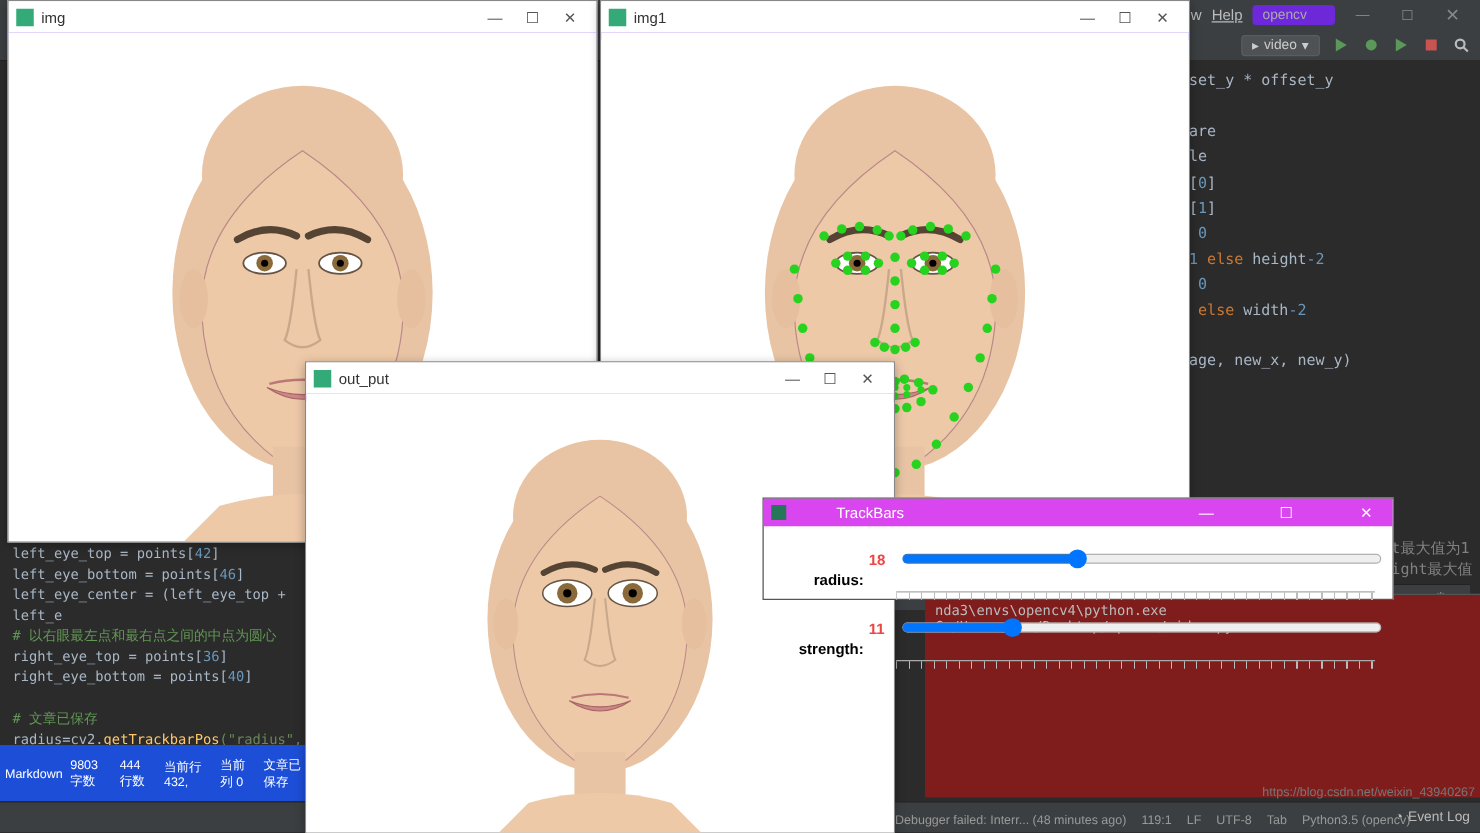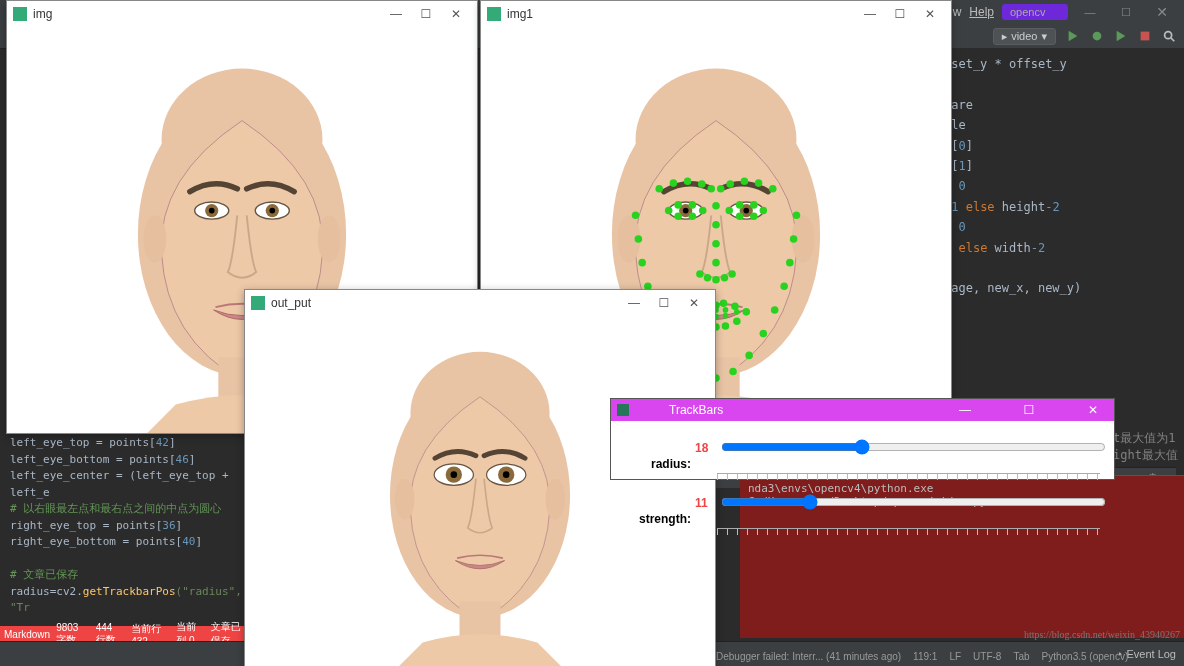--- a/index.html
+++ b/index.html
@@ -14,21 +14,21 @@
   .ide-toolbar .tb-icon{width:14px;height:14px;}
   .code-area{position:absolute;top:48px;right:0;width:230px;bottom:180px;background:#2b2b2b;color:#a9b7c6;font-family:Consolas,monospace;font-size:12px;padding:6px 10px;line-height:1.7;overflow:hidden;} .code-area .num{color:#6897bb;} .code-area .kw{color:#cc7832;}
   .left-code{position:absolute;left:10px;top:435px;width:230px;background:#2b2b2b;color:#a9b7c6;font-family:Consolas,monospace;font-size:11px;line-height:1.5;}
   .left-code .fn{color:#ffc66d;} .left-code .str{color:#6a8759;} .left-code .num{color:#6897bb;} .left-code .com{color:#808080;}
   .terminal-area{position:absolute;left:716px;right:0;bottom:28px;height:150px;background:#7f1d1d;color:#bbb;font-family:Consolas,monospace;font-size:11px;padding:6px 8px;border-top:1px solid #555;margin-left:24px;}
   .run-tab{position:absolute;left:716px;right:8px;bottom:178px;height:20px;background:#3c3f41;display:flex;align-items:center;padding:0 8px;font-size:11px;color:#bbb;border-top:1px solid #222;}
   .gear-row{position:absolute;right:6px;bottom:178px;height:20px;display:flex;align-items:center;gap:8px;color:#888;font-size:12px;}
   .ide-status{position:absolute;left:0;right:0;bottom:0;height:24px;background:#3c3f41;display:flex;align-items:center;font-size:11px;color:#bbb;padding:0 8px;gap:18px;border-top:1px solid #222;}
   .ide-status .fill{flex:1;}
   .ide-status .panelbtn{display:flex;align-items:center;gap:4px;}
-  .md-status{position:absolute;left:0;bottom:24px;width:244px;height:16px;background:#ef4444;color:#fff;font-size:10px;display:flex;align-items:center;padding:0 4px;gap:6px;}
+  .md-status{position:absolute;left:0;bottom:24px;width:244px;height:16px;background:#1d4ed8;color:#fff;font-size:10px;display:flex;align-items:center;padding:15px 4px;gap:6px;}
 
   
   .win{position:absolute;background:#fff;border:1px solid #888;box-shadow:0 2px 8px rgba(0,0,0,.3);}
   .win .titlebar{height:25px;background:#fff;display:flex;align-items:center;padding:0 6px;font-size:12px;color:#333;border-bottom:6px solid #8b5cf6;}
   .win .titlebar .icon{width:14px;height:14px;margin-right:6px;background:#3a7;}
   .win .titlebar .spacer{flex:1;}
   .win .titlebar .ctl{width:30px;text-align:center;color:#555;font-size:12px;cursor:default;}
   .win .content{position:absolute;top:25px;left:0;right:0;bottom:0;background:#fff;display:flex;align-items:center;justify-content:center;overflow:hidden;}
   .face-svg{width:100%;height:100%;}
   .landmark{fill:#27d31f;}
@@ -40,21 +40,21 @@
   .tb-title .spacer{flex:1;}
   .tb-title .ctl{width:30px;text-align:center;color:#fff;font-size:12px;}
   .tb-body{padding:4px 10px 8px 10px;}
   .tb-row{display:flex;align-items:center;gap:4px;margin-bottom:2px;}
   .tb-label{width:70px;text-align:right;font-size:12px;font-weight:600;color:#000;margin-top:32px;}
   .tb-val{width:20px;text-align:left;font-size:12px;font-weight:600;color:#ef4444;}
   .tb-slider{flex:1;}
   .tb-slider input{width:100%;}
   .tb-ticks{height:6px;border-top:1px solid #aaa;margin-left:96px;margin-right:4px;background:repeating-linear-gradient(90deg,#bbb 0 1px,transparent 1px 10px);}
 
-  .watermark{position:absolute;right:4px;bottom:26px;font-size:10px;color:#777;font-family:Liberation Serif, serif;}
+  .watermark{position:absolute;right:4px;bottom:26px;font-size:10px;color:#777;}
 </style>
 </head>
 <body>
 
 <div class="ide-bg"></div>
 
 <div class="ide-titlebar">
   <span class="menu">w</span>
   <span class="menu" style="text-decoration:underline">Help</span>
   <span class="searchbox">opencv</span>
@@ -134,21 +134,21 @@
 
 <div class="ide-status">
   <span class="fill"></span>
   <span class="panelbtn">🐍 <span>Python Console</span></span>
   <span class="panelbtn">▣ <span>Terminal</span></span>
   <span class="panelbtn">≡ <span>6: TODO</span></span>
   <span class="fill"></span>
   <span class="panelbtn">◔ <span>Event Log</span></span>
 </div>
 <div style="position:absolute;left:716px;bottom:4px;font-size:10px;color:#999;display:flex;gap:12px;">
-  <span>Debugger failed: Interr... (41 minutes ago)</span>
+  <span>Debugger failed: Interr... (48 minutes ago)</span>
   <span>119:1</span>
   <span>LF</span>
   <span>UTF-8</span>
   <span>Tab</span>
   <span>Python3.5 (opencv)</span>
 </div>
 
 <svg width="0" height="0" style="position:absolute">
   <defs>
     <g id="face-base">

